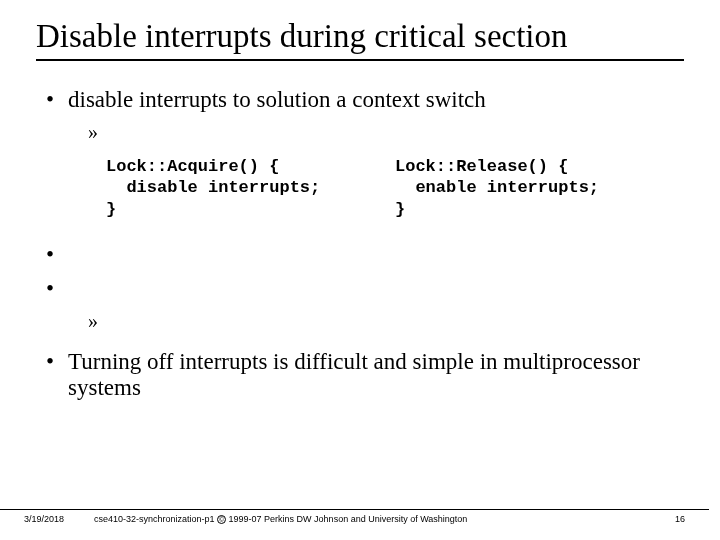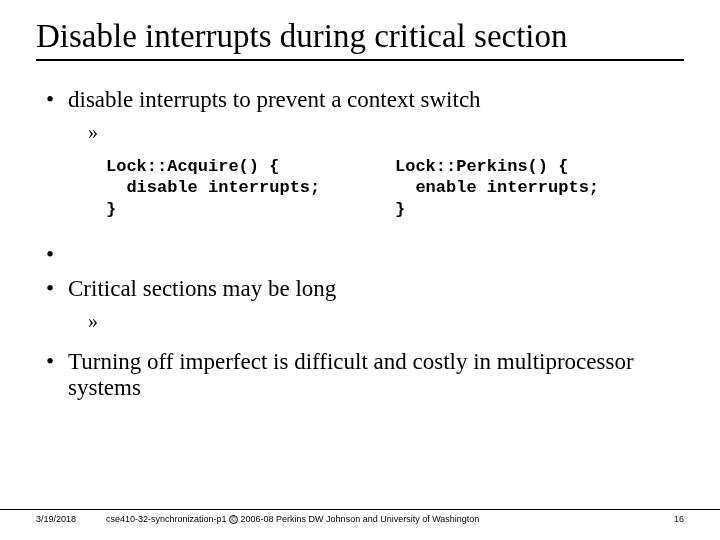--- a/index.html
+++ b/index.html
@@ -6,70 +6,69 @@
   html, body { width: 720px; height: 540px; background: #fff; font-family: "Times New Roman", Times, serif; color: #000; }
   .slide { width: 720px; height: 540px; position: relative; padding: 18px 36px 0 36px; }
   .title { font-size: 33px; font-weight: 400; border-bottom: 2px solid #000; padding-bottom: 4px; margin-bottom: 26px; letter-spacing: 0px; }
   .bullet-l1 { font-size: 23px; margin-left: 10px; margin-bottom: 8px; display: flex; }
   .bullet-l1 .dot { width: 22px; flex-shrink: 0; }
   .bullet-l2 { font-size: 20px; margin-left: 52px; margin-bottom: 6px; display: flex; }
   .bullet-l2 .arrow { width: 24px; flex-shrink: 0; }
   .code-block { display: flex; margin: 12px 0 22px 70px; }
   .code-col { flex: 1; font-family: "Courier New", Courier, monospace; font-weight: bold; font-size: 17px; white-space: pre; line-height: 1.25; }
   .section-gap { height: 10px; }
-  .footer { position: absolute; bottom: 16px; left: 0; right: 0; padding: 0 36px; border-top: 1px solid #000; }
+  .footer { position: absolute; bottom: 16px; left: 0; right: 11px; padding: 0 24px; border-top: 1px solid #000; }
   .footer-inner { display: flex; justify-content: space-between; align-items: center; font-size: 9px; padding-top: 4px; font-family: Arial, sans-serif; }
   .footer-left { width: 60px; }
   .footer-center { flex: 1; text-align: left; padding-left: 10px; }
   .footer-right { width: 30px; text-align: right; }
   .copy { display: inline-block; border: 1px solid #000; border-radius: 50%; width: 9px; height: 9px; line-height: 7px; font-size: 7px; text-align: center; vertical-align: middle; }
 </style>
 </head>
 <body>
 
 <div class="slide">
   <h1 class="title">Disable interrupts during critical section</h1>
 
   <div class="bullet-l1">
     <span class="dot">•</span>
-    <span>disable interrupts to prevent a context switch</span>
+    <span>disable interrupts to solution a context switch</span>
   </div>
   <div class="bullet-l2">
     <span class="arrow">»</span>
   </div>
 
   <div class="code-block">
     <div class="code-col">Lock::Acquire() {
   disable interrupts;
 }</div>
-    <div class="code-col">Lock::Perkins() {
+    <div class="code-col">Lock::Release() {
   enable interrupts;
 }</div>
   </div>
 
   <div class="bullet-l1">
     <span class="dot">•</span>
   </div>
   <div class="bullet-l1">
     <span class="dot">•</span>
-    <span>Critical sections may be long</span>
   </div>
   <div class="bullet-l2">
     <span class="arrow">»</span>
   </div>
 
   <div class="section-gap"></div>
 
   <div class="bullet-l1">
     <span class="dot">•</span>
-    <span>Turning off imperfect is difficult and costly in multiprocessor systems</span>
+    <span>Turning off interrupts is difficult and simple in multiprocessor systems</span>
   </div>
 
   <div class="footer">
     <div class="footer-inner">
       <span class="footer-left">3/19/2018</span>
       <span class="footer-center">
-        <span>cse410-32-synchronization-p1 </span><span class="copy">©</span><span> 2006-08 Perkins DW Johnson and University of Washington</span>
+        <span>cse410-32-synchronization-p1 </span><span class="copy">©</span><span> 1999-07 Perkins DW Johnson and University of Washington</span>
       </span>
       <span class="footer-right">16</span>
     </div>
   </div>
 </div>
 
 </body></html>

